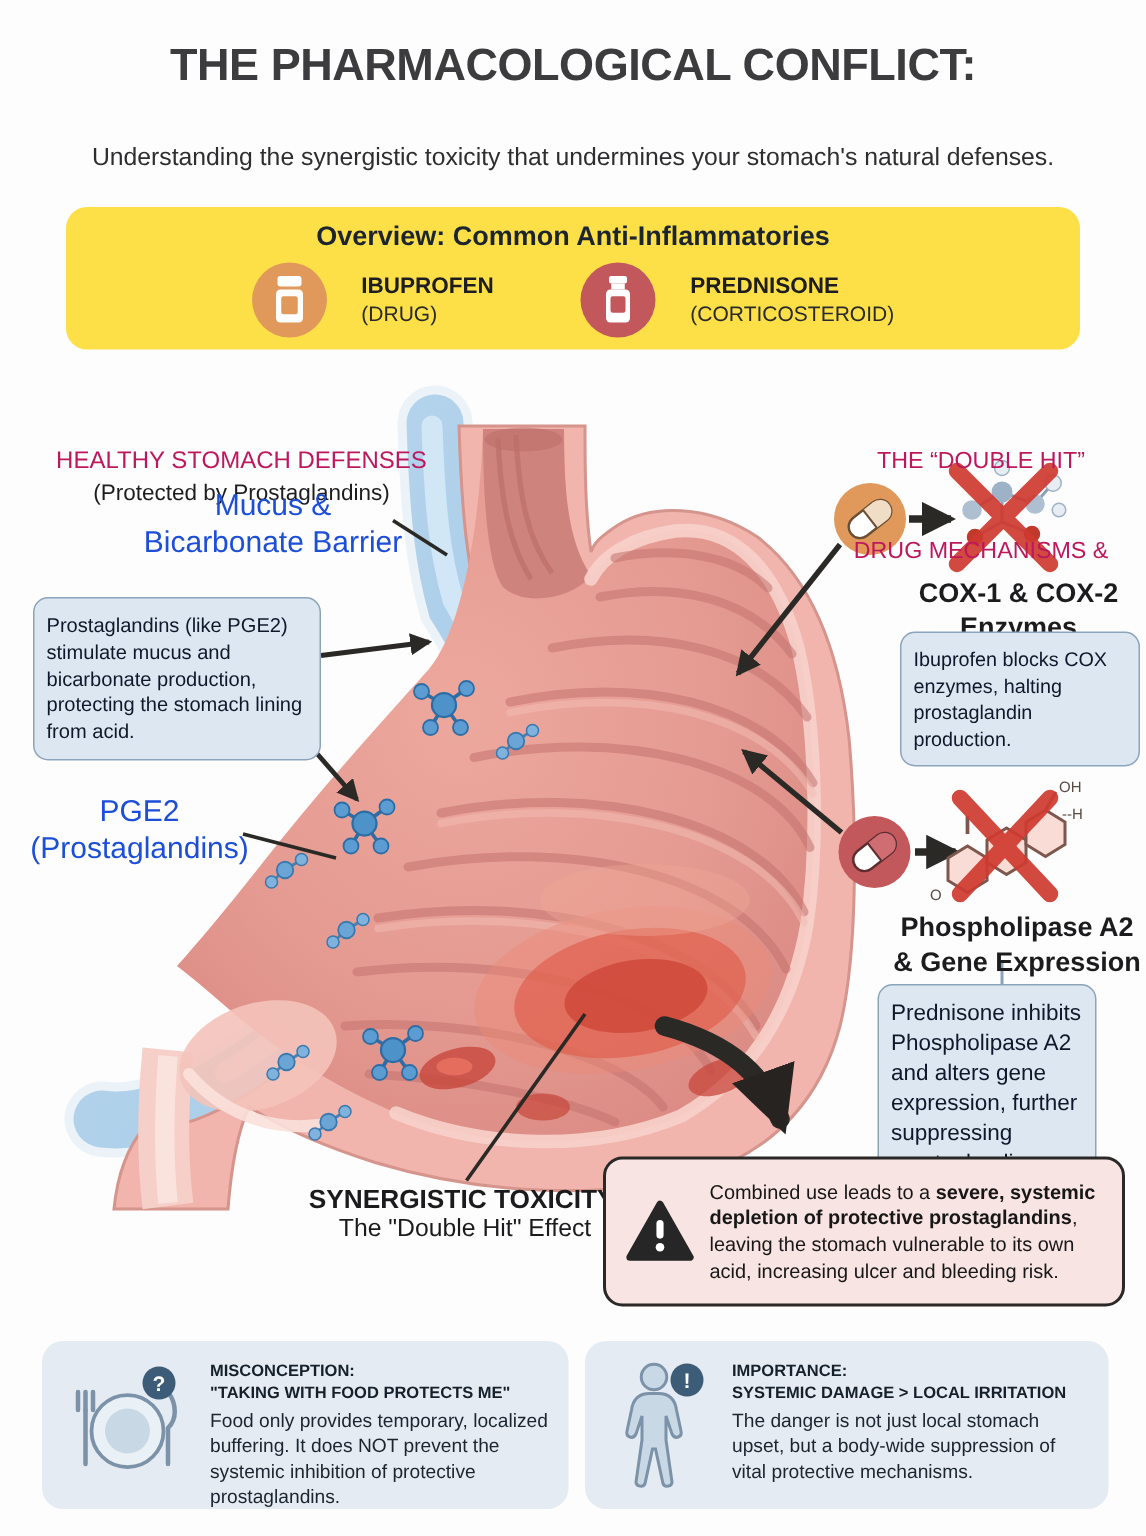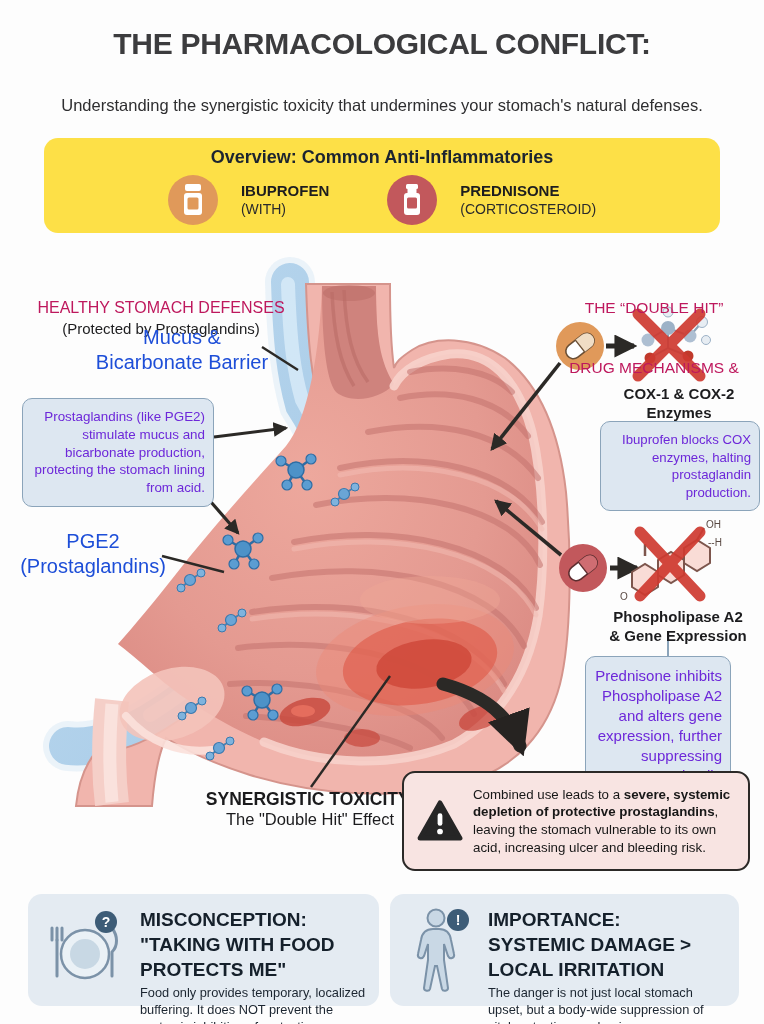--- a/index.html
+++ b/index.html
@@ -22,37 +22,37 @@
   .panel-title{width:100%;text-align:center;font-size:18px;font-weight:800;color:#1c2430;margin-top:9px;}
   .chips{display:flex;justify-content:center;gap:58px;margin-top:7px;}
   .chip{display:flex;align-items:center;gap:23px;}
   .chip-circle{width:50px;height:50px;border-radius:50%;display:flex;align-items:center;justify-content:center;flex:0 0 auto;}
   .chip-name{font-size:15px;font-weight:800;color:#1d1d1f;line-height:1.25;}
   .chip-class{font-size:14px;color:#2a2a2c;line-height:1.25;}
   
   .sec-head1{font-size:16px;font-weight:400;color:#be185d;line-height:1.3;margin-top:40px;}
   .sec-head2{font-size:15px;color:#1d1d1f;line-height:1.3;}
   .lbl{font-size:20px;color:#1d4ed8;line-height:1.25;}
-  .lbl-b{font-size:15px;font-weight:800;color:#1c1c1e;line-height:1.28;}
+  .lbl-b{font-size:18px;font-weight:800;color:#1c1c1e;line-height:1.28;}
   
   .info-box{
     background:#dde7f1;border:1.5px solid #8ba4ba;border-radius:10px;
-    font-size:13.4px;line-height:1.33;color:#6d28d9;text-align:right;
+    font-size:13.4px;line-height:1.33;color:#0f172a;text-align:left;
     padding:9px 8px;box-sizing:border-box;
   }
   
   .warn-box{
     left:402px;top:771px;width:348px;height:100px;border-radius:13px;
     background:#f8e4e2;border:2px solid #2b2927;
     display:flex;align-items:center;gap:10px;padding:8px 13px;box-sizing:border-box;
   }
   .warn-text{font-size:13.3px;line-height:1.32;color:#171717;}
   
   .foot-box{background:#e4ebf2;border-radius:14px;height:112px;}
-  .foot-title{font-size:19px;font-weight:800;color:#15202b;line-height:1.32;}
+  .foot-title{font-size:11px;font-weight:800;color:#15202b;line-height:1.32;}
   .foot-body{font-size:12.8px;color:#1b2530;line-height:1.32;margin-top:3px;}
   svg{display:block;}
 </style>
 </head>
 <body>
 
 <div class="page">
 
   <svg class="abs" style="left:0;top:0" width="764" height="1024" viewBox="0 0 764 1024">
     <defs>
@@ -268,21 +268,21 @@
       <div class="chip">
         <div class="chip-circle" style="background:#e0995a">
           <svg width="30" height="34" viewBox="-15 -17 30 34">
             <rect x="-8" y="-16" width="16" height="7" rx="2" fill="#fff"></rect>
             <rect x="-9" y="-7" width="18" height="22" rx="3" fill="#fff"></rect>
             <rect x="-5.5" y="-2.5" width="11" height="12" rx="1.5" fill="#e0995a"></rect>
           </svg>
         </div>
         <div>
           <div class="chip-name">IBUPROFEN</div>
-          <div class="chip-class">(WITH)</div>
+          <div class="chip-class">(DRUG)</div>
         </div>
       </div>
       <div class="chip">
         <div class="chip-circle" style="background:#c2585c">
           <svg width="30" height="34" viewBox="-15 -17 30 34">
             <rect x="-6" y="-16" width="12" height="5" rx="1.5" fill="#fff"></rect>
             <rect x="-4.5" y="-11" width="9" height="4" fill="#fff"></rect>
             <rect x="-8" y="-7" width="16" height="22" rx="3" fill="#fff"></rect>
             <rect x="-5" y="-2.5" width="10" height="11" rx="1.5" fill="#c2585c"></rect>
           </svg>

